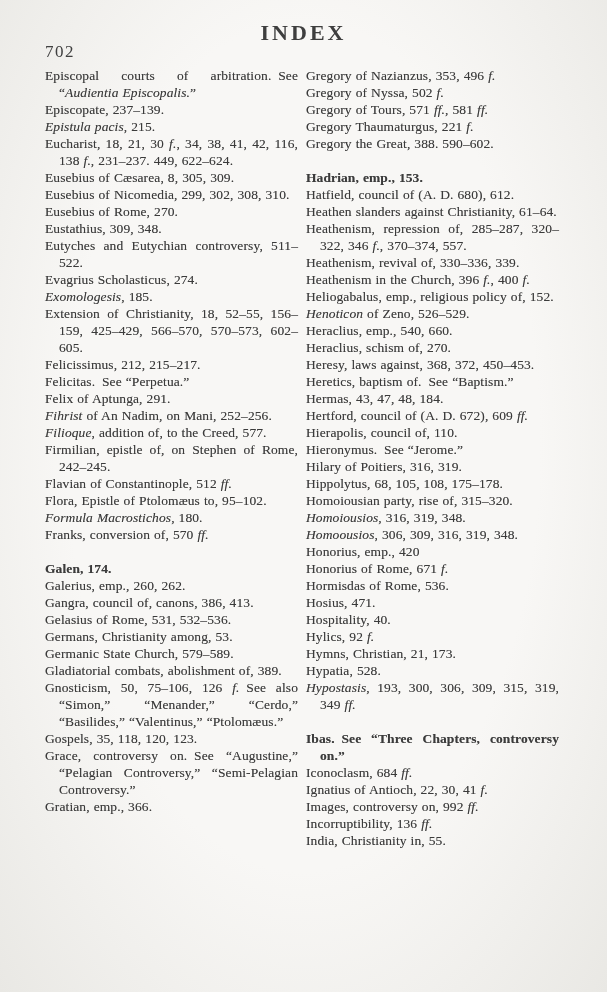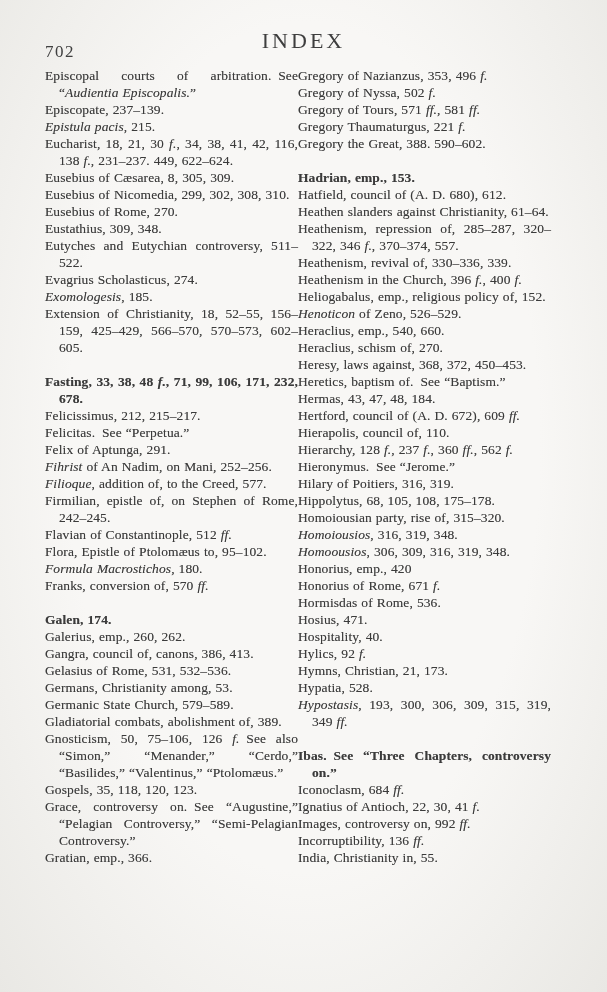--- a/index.html
+++ b/index.html
@@ -23,30 +23,30 @@
   }
   .page-number {
     position: absolute;
     left: 45px;
     top: 42px;
     font-size: 17px;
     letter-spacing: 1.5px;
     color: #404040;
   }
   .page-title {
-    margin: 12px;
+    margin: 4px;
     text-align: center;
     font-size: 22px;
-    font-weight: normal;
+    font-weight: bold;
     letter-spacing: 3px;
     color: #3e3e3e;
   }
   .columns {
     display: flex;
-    gap: 0;
+    gap: 8px;
     padding: 0 39px 0 45px;
     margin-top: 21px;
   }
   .col {
     width: 253px;
   }
   .entry {
     font-size: 13.5px;
     line-height: 17px;
     text-align: justify;
@@ -75,21 +75,20 @@
         <p class="entry"><span class="it">Epistula pacis</span><span>, 215.</span></p>
         <p class="entry"><span>Eucharist, 18, 21, 30 </span><span class="it">f.</span><span>, 34, 38, 41, 42, 116, 138 </span><span class="it">f.</span><span>, 231–237. 449, 622–624.</span></p>
         <p class="entry"><span>Eusebius of Cæsarea, 8, 305, 309.</span></p>
         <p class="entry"><span>Eusebius of Nicomedia, 299, 302, 308, 310.</span></p>
         <p class="entry"><span>Eusebius of Rome, 270.</span></p>
         <p class="entry"><span>Eustathius, 309, 348.</span></p>
         <p class="entry"><span>Eutyches and Eutychian controversy, 511–522.</span></p>
         <p class="entry"><span>Evagrius Scholasticus, 274.</span></p>
         <p class="entry"><span class="it">Exomologesis</span><span>, 185.</span></p>
         <p class="entry"><span>Extension of Christianity, 18, 52–55, 156–159, 425–429, 566–570, 570–573, 602–605.</span></p>
-        <p class="entry gap"><span>Fasting, 33, 38, 48 </span><span class="it">f.</span><span>, 71, 99, 106, 171, 232, 678.</span></p>
         <p class="entry"><span>Felicissimus, 212, 215–217.</span></p>
         <p class="entry"><span>Felicitas. See “Perpetua.”</span></p>
         <p class="entry"><span>Felix of Aptunga, 291.</span></p>
         <p class="entry"><span class="it">Fihrist</span><span> of An Nadim, on Mani, 252–256.</span></p>
         <p class="entry"><span class="it">Filioque</span><span>, addition of, to the Creed, 577.</span></p>
         <p class="entry"><span>Firmilian, epistle of, on Stephen of Rome, 242–245.</span></p>
         <p class="entry"><span>Flavian of Constantinople, 512 </span><span class="it">ff.</span></p>
         <p class="entry"><span>Flora, Epistle of Ptolomæus to, 95–102.</span></p>
         <p class="entry"><span class="it">Formula Macrostichos</span><span>, 180.</span></p>
         <p class="entry"><span>Franks, conversion of, 570 </span><span class="it">ff.</span></p>
@@ -119,21 +118,20 @@
         <p class="entry"><span>Heathenism in the Church, 396 </span><span class="it">f.</span><span>, 400 </span><span class="it">f.</span></p>
         <p class="entry"><span>Heliogabalus, emp., religious policy of, 152.</span></p>
         <p class="entry"><span class="it">Henoticon</span><span> of Zeno, 526–529.</span></p>
         <p class="entry"><span>Heraclius, emp., 540, 660.</span></p>
         <p class="entry"><span>Heraclius, schism of, 270.</span></p>
         <p class="entry"><span>Heresy, laws against, 368, 372, 450–453.</span></p>
         <p class="entry"><span>Heretics, baptism of. See “Baptism.”</span></p>
         <p class="entry"><span>Hermas, 43, 47, 48, 184.</span></p>
         <p class="entry"><span>Hertford, council of (A. D. 672), 609 </span><span class="it">ff.</span></p>
         <p class="entry"><span>Hierapolis, council of, 110.</span></p>
-        <p class="entry"><span>Hierarchy, 128 </span><span class="it">f.</span><span>, 237 </span><span class="it">f.</span><span>, 360 </span><span class="it">ff.</span><span>, 562 </span><span class="it">f.</span></p>
         <p class="entry"><span>Hieronymus. See “Jerome.”</span></p>
         <p class="entry"><span>Hilary of Poitiers, 316, 319.</span></p>
         <p class="entry"><span>Hippolytus, 68, 105, 108, 175–178.</span></p>
         <p class="entry"><span>Homoiousian party, rise of, 315–320.</span></p>
         <p class="entry"><span class="it">Homoiousios</span><span>, 316, 319, 348.</span></p>
         <p class="entry"><span class="it">Homoousios</span><span>, 306, 309, 316, 319, 348.</span></p>
         <p class="entry"><span>Honorius, emp., 420</span></p>
         <p class="entry"><span>Honorius of Rome, 671 </span><span class="it">f.</span></p>
         <p class="entry"><span>Hormisdas of Rome, 536.</span></p>
         <p class="entry"><span>Hosius, 471.</span></p>

